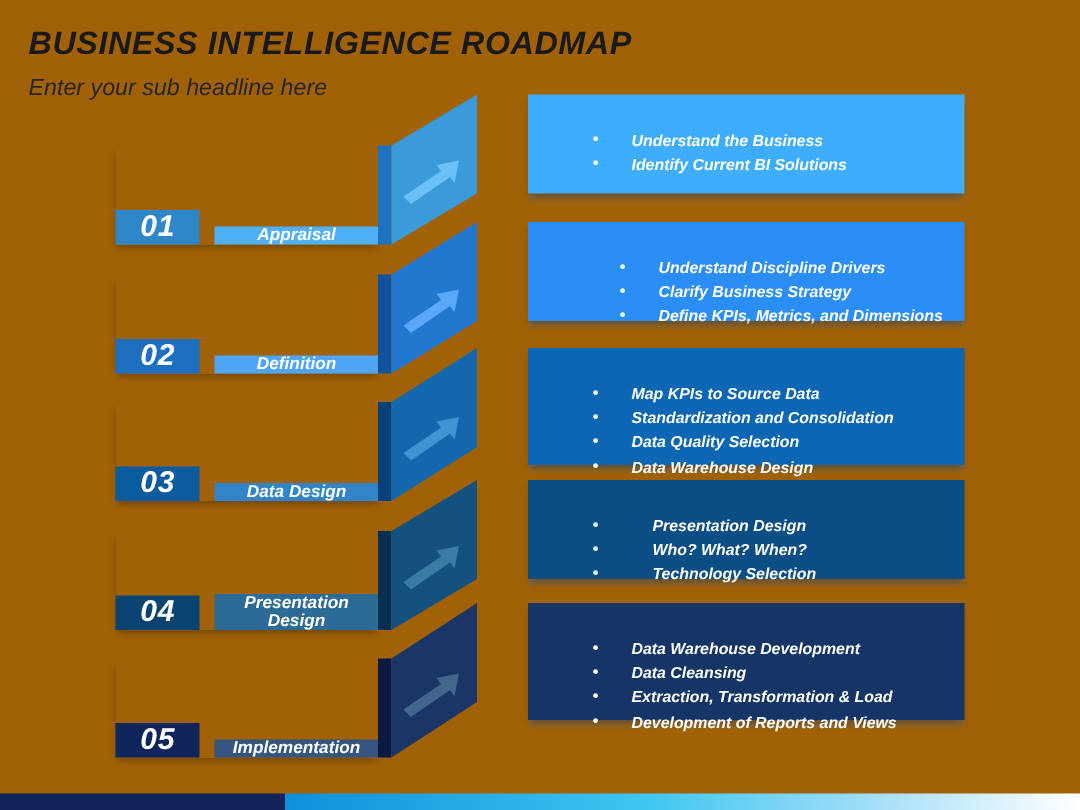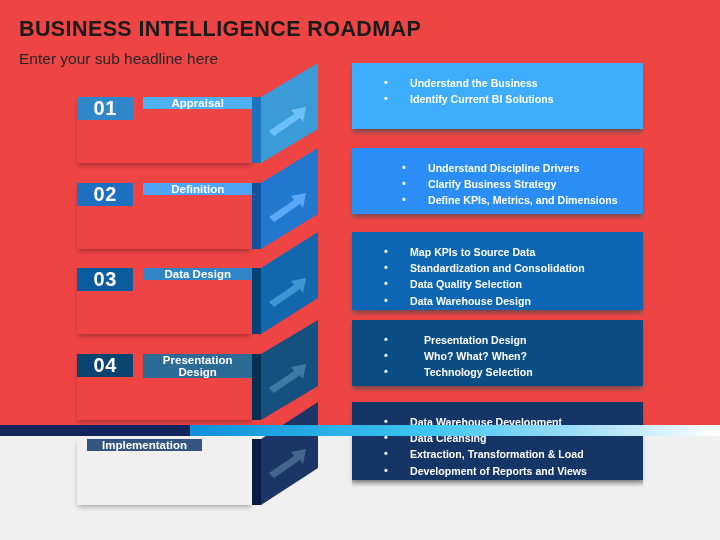--- a/index.html
+++ b/index.html
@@ -3,41 +3,41 @@
 <meta charset="utf-8">
 <style>
   html,body{margin:0;padding:0;}
   body{
     width:720px;height:540px;
     background:#f0f0f0;
     font-family:"Liberation Sans", sans-serif;
     overflow:hidden;
     position:relative;
   }
-  .slide{position:absolute;inset:0;width:720px;height:436px;background:#ef4444;}
+  .slide{position:absolute;inset:0;width:720px;height:540px;background:#a16207;font-style:italic;}
 
   
   .title{
     position:absolute;left:19px;top:17px;
     font-size:21.5px;font-weight:bold;letter-spacing:.4px;
     color:#1a1a1a;white-space:nowrap;
   }
   .subtitle{
     position:absolute;left:19px;top:50px;
     font-size:15.5px;font-weight:normal;color:#262626;white-space:nowrap;
   }
 
   
   .row{position:absolute;left:0;top:0;width:720px;height:0;}
 
   
   .labelblock{
     position:absolute;
     height:66px;
-    display:flex;align-items:flex-start;
+    display:flex;align-items:flex-end;
     box-shadow:0 3px 5px -1px rgba(0,0,0,.30);
   }
   .numbox{
     width:60px;display:flex;align-items:center;justify-content:center;
     color:#ffffff;font-size:20px;font-weight:bold;letter-spacing:.5px;
   }
   .namebox{
     width:115px;display:flex;align-items:center;justify-content:center;
     color:#ffffff;font-size:11.5px;font-weight:bold;text-align:center;
     padding:0 4px;box-sizing:border-box;margin-left:10px;
@@ -48,21 +48,21 @@
   .connector svg{display:block;width:100%;height:100%;overflow:visible;}
 
   
   .bulletpanel{
     position:absolute;
     box-sizing:border-box;
     padding:8px 10px 8px 22px;
     color:#ffffff;
     box-shadow:0 3px 5px -1px rgba(0,0,0,.28);
   }
-  .bulletpanel ul{list-style:none;margin:4px;padding:0;}
+  .bulletpanel ul{list-style:none;margin:15px;padding:0;}
   .bulletpanel li{
     font-size:10.6px;font-weight:bold;line-height:1.53;
     position:relative;padding-left:32px;white-space:nowrap;
   }
   .bulletpanel li::before{
     content:"\2022";position:absolute;left:6px;top:-1px;
     font-size:11px;line-height:1.53;
   }
   .bulletpanel.indent li{padding-left:46px;}
 
@@ -169,20 +169,21 @@
         <div class="bulletpanel indent" style="left: 352px; top: 320px; width: 291px; height: 66px; background: rgb(11, 77, 133);">
           <ul>
             <li>Presentation Design</li>
             <li>Who?  What? When?</li>
             <li>Technology Selection</li>
           </ul>
         </div>
       </div>
       <div class="row">
         <div class="labelblock" style="left: 77px; top: 439px; width: 175px;">
+          <div class="numbox" style="background: rgb(16, 37, 92);">05</div>
           <div class="namebox" style="background: rgb(51, 85, 127);">Implementation</div>
         </div>
         <div class="connector" style="left: 252px; top: 402px; width: 66px; height: 103px;">
           <svg viewBox="0 0 66 103" preserveAspectRatio="none">
             <path d="M0,37 L9,37 L9,103 L0,103 Z" fill="#0a1a42"></path>
             <path d="M9,37 L66,0 L66,66 L9,103 Z" fill="#1b3566"></path>
             <g>
               <path d="M17,71 L42,54 L39,50 L54,47 L51,62 L48,58 L22,76 Z" fill="#44668c"></path>
             </g>
           </svg>

